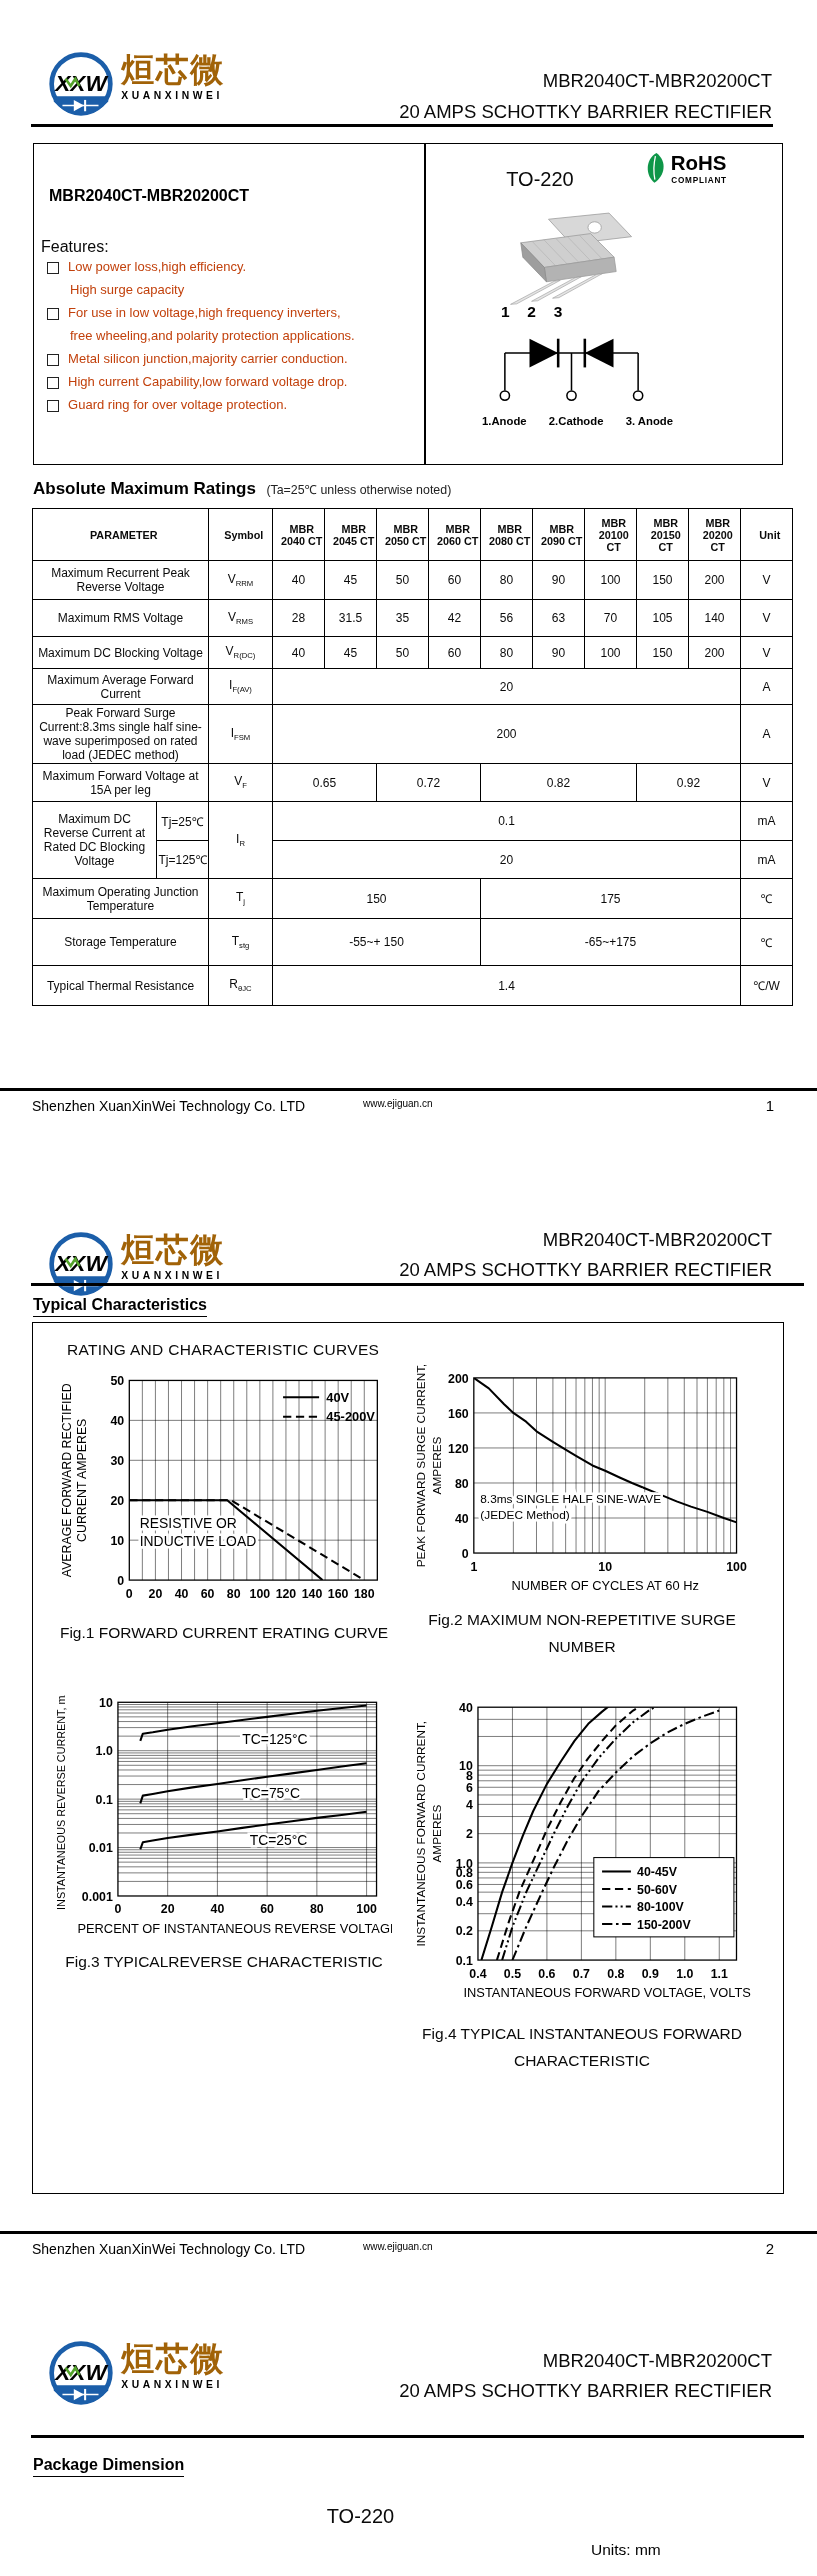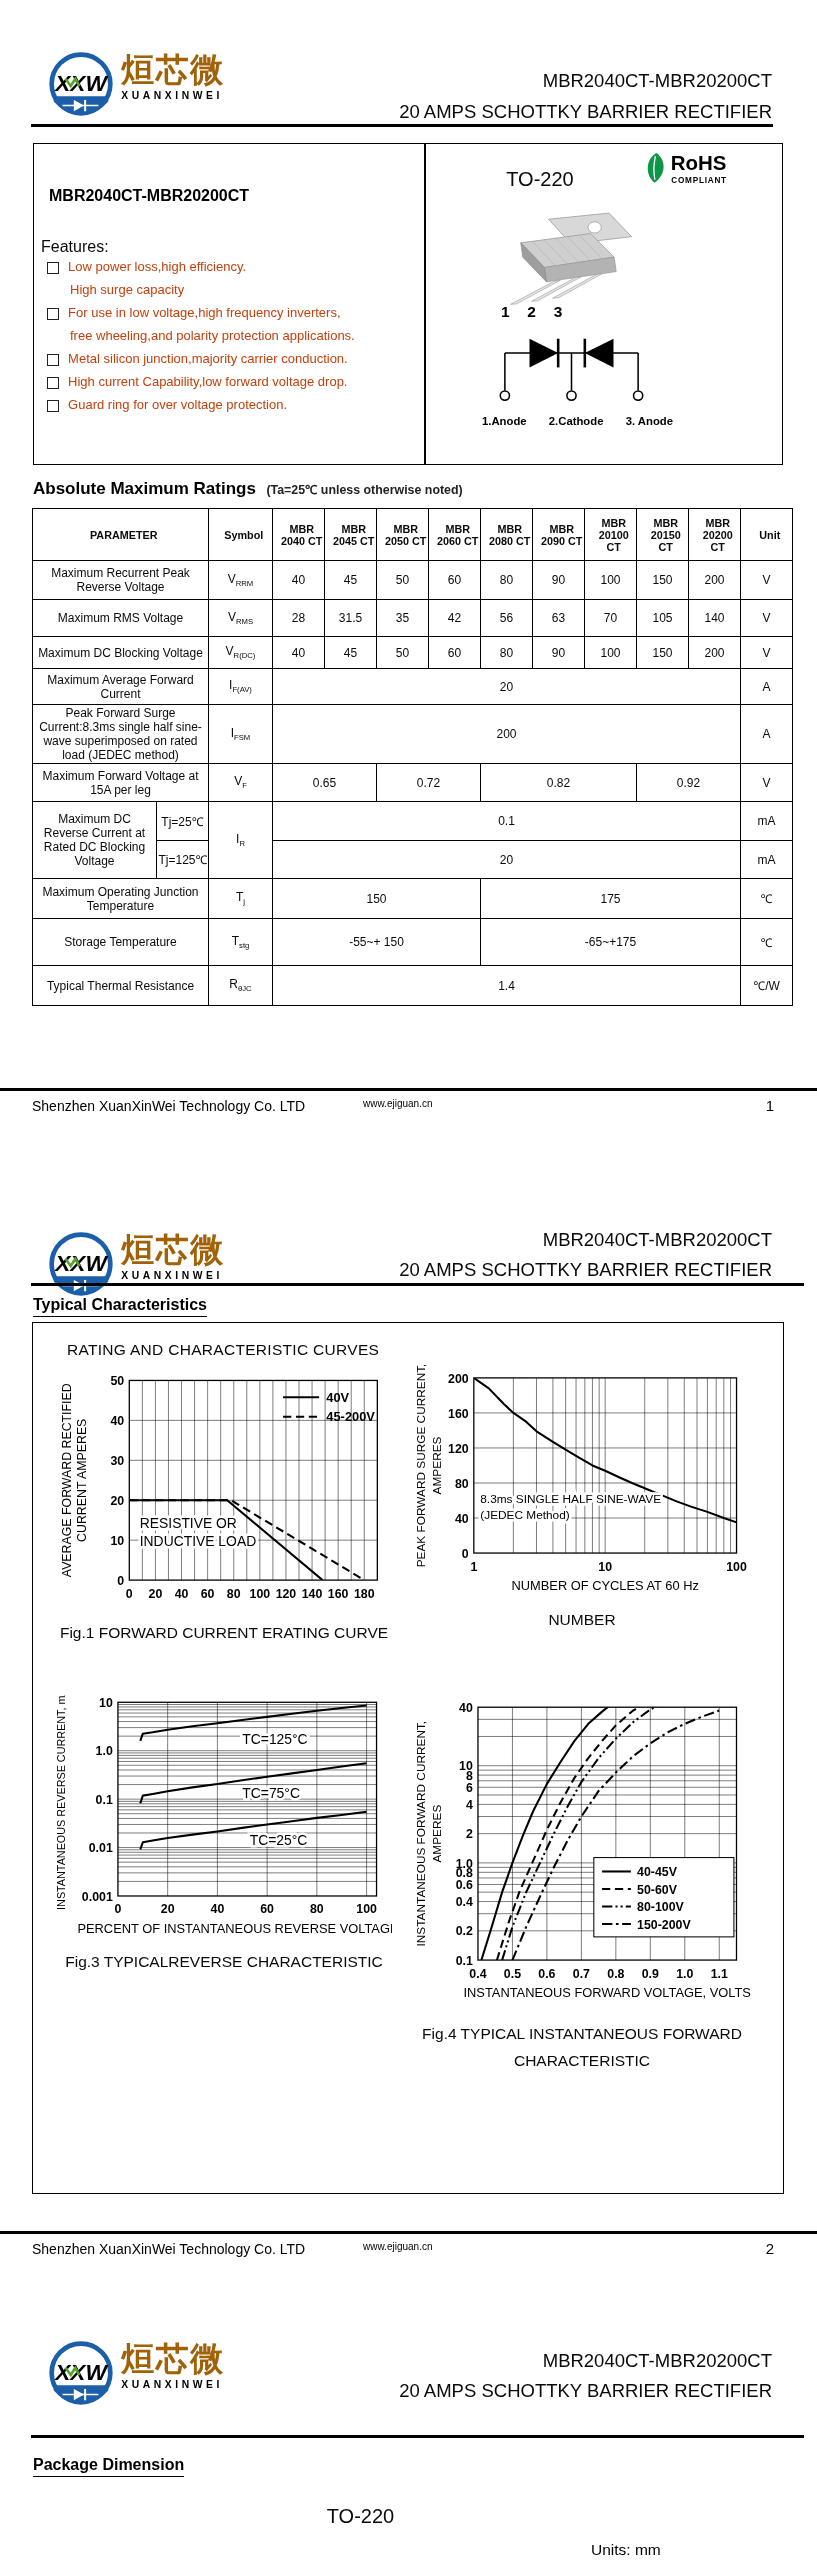--- a/index.html
+++ b/index.html
@@ -20,21 +20,21 @@
   .feat-title{position:absolute;font-size:16px;color:#0a0a0a;margin-top:14px;}
   .feat{display:flex;align-items:flex-end;height:23px;font-size:13px;color:#c2410c;}
   .cbx{width:10.3px;height:10.3px;border:1.3px solid #222;display:inline-block;margin-right:8.8px;margin-top:3.6px;flex:none;}
   .cbx-sp{width:23px;flex:none;display:inline-block;}
   .to220{position:absolute;font-size:20px;color:#0a0a0a;text-align:center;}
   .pins123{position:absolute;font-size:15.5px;font-weight:700;word-spacing:13.4px;}
   .diode-cap{position:absolute;display:flex;justify-content:space-between;font-size:11.3px;font-weight:600;}
   
   .ratings-h{position:absolute;}
   .ratings-h .b{font-size:17px;font-weight:700;}
-  .ratings-h .n{font-size:12.4px;color:#222;margin-left:8.2px;font-weight:bold;}
+  .ratings-h .n{font-size:12.4px;color:#222;margin-left:8.2px;}
   table.amr{border-collapse:collapse;table-layout:fixed;width:754px;}
   table.amr td,table.amr th{border:1.3px solid #000;text-align:center;vertical-align:middle;padding:1px 1.5px;font-size:12px;color:#0a0a0a;overflow:hidden;}
   table.amr th{font-size:10.8px;font-weight:700;padding-left:8px;}
   table.amr sub{font-size:7.7px;}
   
   svg text{font-family:"Liberation Sans",sans-serif;fill:#000;}
   .cap{position:absolute;text-align:center;font-size:15.5px;line-height:27px;color:#0a0a0a;}
   .curves-title{position:absolute;font-size:15.5px;color:#0a0a0a;letter-spacing:0.3px;}
   .noteT{paint-order:stroke;stroke:#fff;stroke-width:10px;fill:#000;}
   
@@ -414,20 +414,21 @@
     <text x="110" y="306" text-anchor="end" font-size="24" font-weight="600">40</text>
     <text x="110" y="238" text-anchor="end" font-size="24" font-weight="600">80</text>
     <text x="110" y="170" text-anchor="end" font-size="24" font-weight="600">120</text>
     <text x="110" y="102" text-anchor="end" font-size="24" font-weight="600">160</text>
     <text x="110" y="34" text-anchor="end" font-size="24" font-weight="600">200</text>
     <text x="375" y="437" text-anchor="middle" font-size="25">NUMBER OF CYCLES AT 60 Hz</text>
     <text transform="translate(26,195) rotate(-90)" text-anchor="middle" font-size="23">PEAK  FORWARD SURGE CURRENT,</text>
     <text transform="translate(56,195) rotate(-90)" text-anchor="middle" font-size="23">AMPERES</text>
   </svg>
 <div class="cap" style="left:407px;top:1606px;width:350px">
+  <div>Fig.2 MAXIMUM NON-REPETITIVE SURGE</div>
   <div>NUMBER</div>
 </div>
 
 <svg class="abs" style="left:52px;top:1695px" width="340" height="250" viewBox="0 0 660 485">
     <defs>
       <clipPath id="fig3clip">
         <rect x="128" y="14" width="502" height="376"></rect>
       </clipPath>
     </defs>
     <line x1="224.53846153846155" y1="14" x2="224.53846153846155" y2="390" stroke="#000" stroke-width="1"></line>

